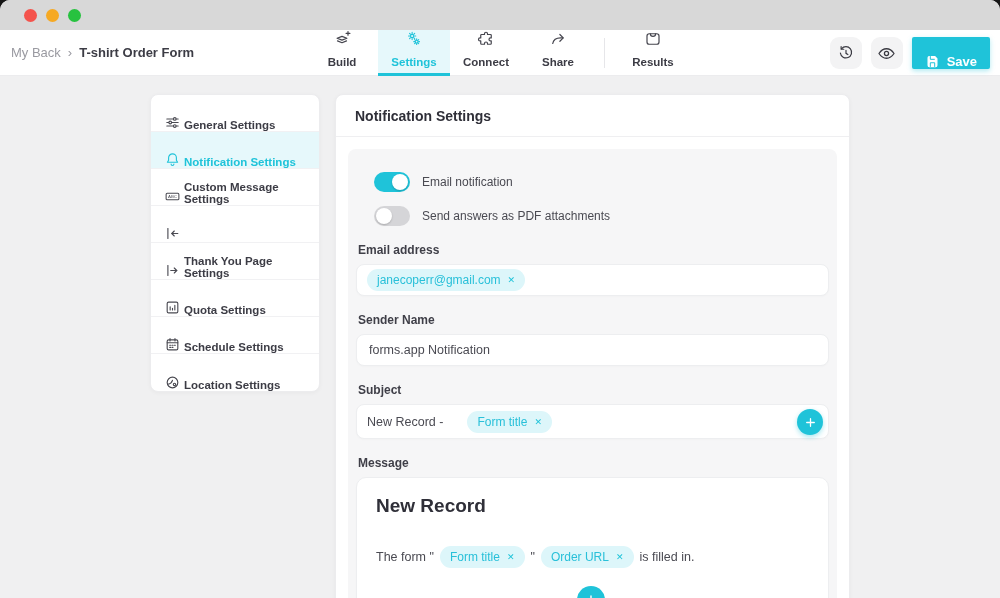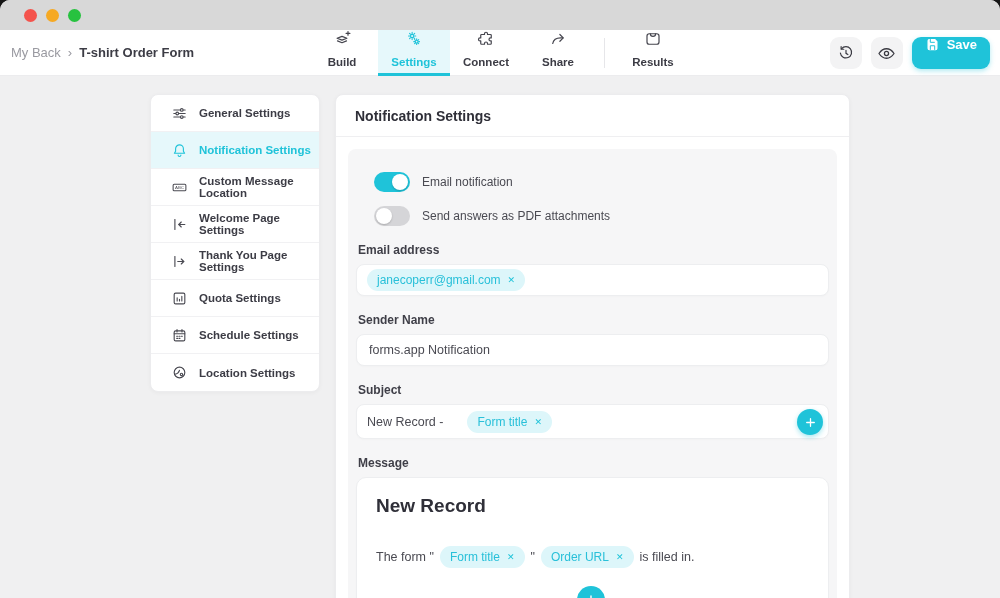--- a/index.html
+++ b/index.html
@@ -21,26 +21,26 @@
   .tab{width:72px;display:flex;flex-direction:column;align-items:center;gap:8px;color:#3c3c45;cursor:pointer;position:relative;}
   .tab .t-icon{height:18px;display:flex;align-items:center;color:#45454e;}
   .tab .t-label{font-size:11.5px;font-weight:600;}
   .tab.active{background:#e6f8fb;color:#1fc3d9;}
   .tab.active .t-icon{color:#1fc3d9;}
   .tab.active .t-label{color:#1fc3d9;}
   .tab.active::after{content:"";position:absolute;left:0;right:0;bottom:0;height:3px;background:#1fc3d9;}
   .tab-divider{width:1px;height:30px;background:#e6e6e9;align-self:center;margin:0 12px 0 10px;}
   .top-actions{position:absolute;right:10px;top:7px;display:flex;align-items:center;gap:9px;}
   .icon-btn{width:32px;height:32px;border-radius:9px;background:#f3f3f4;display:flex;align-items:center;justify-content:center;color:#3b3b43;cursor:pointer;}
-  .save-btn{height:32px;border-radius:9px;background:#1fc3d9;color:#fff;display:flex;align-items:flex-start;gap:7px;padding:0 13px;font-size:13px;font-weight:700;cursor:pointer;box-shadow:0 2px 5px rgba(31,195,217,.35);}
+  .save-btn{height:32px;border-radius:2px;background:#1fc3d9;color:#fff;display:flex;align-items:flex-end;gap:7px;padding:0 13px;font-size:13px;font-weight:700;cursor:pointer;box-shadow:0 2px 5px rgba(31,195,217,.35);}
   
   .content{position:relative;height:522px;overflow:hidden;}
   
   .sidebar{position:absolute;left:150px;top:18px;width:170px;background:#fff;border:1px solid #ececee;border-radius:8px;box-shadow:0 1px 4px rgba(0,0,0,.04);overflow:hidden;}
-  .side-item{height:37px;display:flex;align-items:center;gap:11px;padding-left:20px;border-bottom:1px solid #f1f1f3;cursor:pointer;color:#4a4a52;}
+  .side-item{height:37px;display:flex;align-items:flex-end;gap:3px;padding-left:13px;border-bottom:1px solid #f1f1f3;cursor:pointer;color:#4a4a52;}
   .side-item:last-child{border-bottom:none;}
   .side-item .s-icon{width:17px;height:17px;display:flex;align-items:center;justify-content:center;color:#4a4a52;flex:0 0 auto;}
   .side-item .s-label{font-size:11.5px;font-weight:600;color:#3c3c45;}
   .side-item.active{background:#e6f8fb;}
   .side-item.active .s-icon,.side-item.active .s-label{color:#1fc3d9;}
   
   .main-card{position:absolute;left:335px;top:18px;width:515px;height:560px;background:#fff;border:1px solid #ececee;border-radius:8px 8px 0 0;box-shadow:0 1px 4px rgba(0,0,0,.04);}
   .main-title{height:42px;display:flex;align-items:center;padding:0 19px;font-size:14px;font-weight:700;color:#2f2f38;border-bottom:1px solid #efeff1;}
   .inner{margin:12px 12px 0 12px;background:#f6f6f7;border-radius:8px;padding:9px 8px 0 8px;height:500px;}
   .back-row{display:flex;align-items:center;gap:9px;height:26px;padding-left:8px;color:#55555e;font-size:12.5px;border-bottom:1px solid #e9e9eb;cursor:pointer;}
@@ -192,31 +192,30 @@
         </span>
         <span class="s-label">Notification Settings</span>
       </div>
       <div class="side-item">
         <span class="s-icon">
           <svg width="17" height="17" viewBox="0 0 24 24" fill="none" stroke="currentColor" stroke-width="1.5">
             <rect x="3" y="7.5" width="18" height="9" rx="1.5"></rect>
             <text x="12" y="14.6" text-anchor="middle" font-size="6.2" stroke="none" fill="currentColor" font-family="inherit">ABC</text>
           </svg>
         </span>
-        <span class="s-label">Custom Message Location</span>
+        <span class="s-label">Custom Message Settings</span>
       </div>
       <div class="side-item">
         <span class="s-icon">
           <svg width="17" height="17" viewBox="0 0 24 24" fill="none" stroke="currentColor" stroke-width="1.6" stroke-linecap="round" stroke-linejoin="round">
             <path d="M5.5 5v14"></path>
               <path d="M19.5 12H11"></path>
               <path d="M14.5 8.5L11 12l3.5 3.5"></path>
           </svg>
         </span>
-        <span class="s-label">Welcome Page Settings</span>
       </div>
       <div class="side-item">
         <span class="s-icon">
           <svg width="17" height="17" viewBox="0 0 24 24" fill="none" stroke="currentColor" stroke-width="1.6" stroke-linecap="round" stroke-linejoin="round">
             <path d="M5.5 5v14"></path>
               <path d="M9.5 12H18"></path>
               <path d="M14.5 8.5L18 12l-3.5 3.5"></path>
           </svg>
         </span>
         <span class="s-label">Thank You Page Settings</span>

